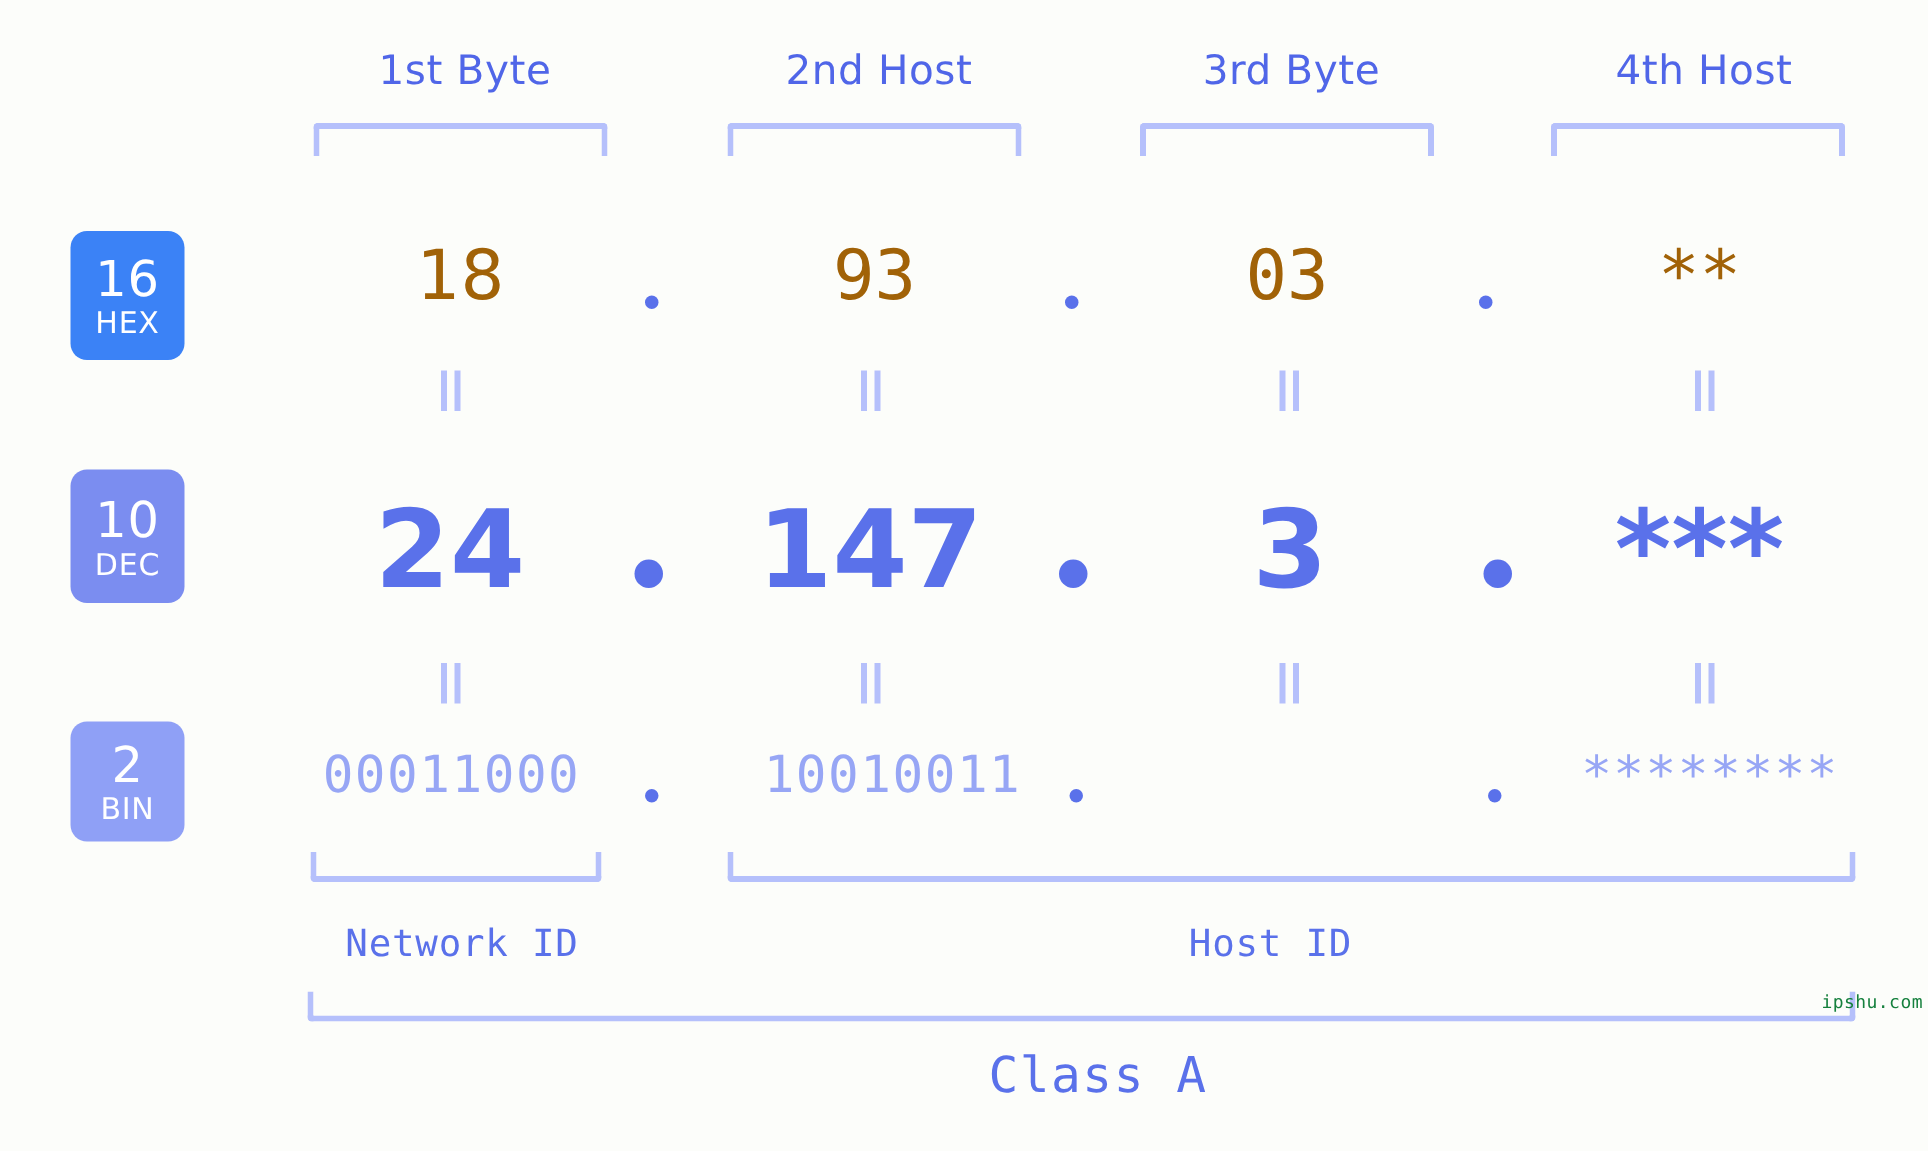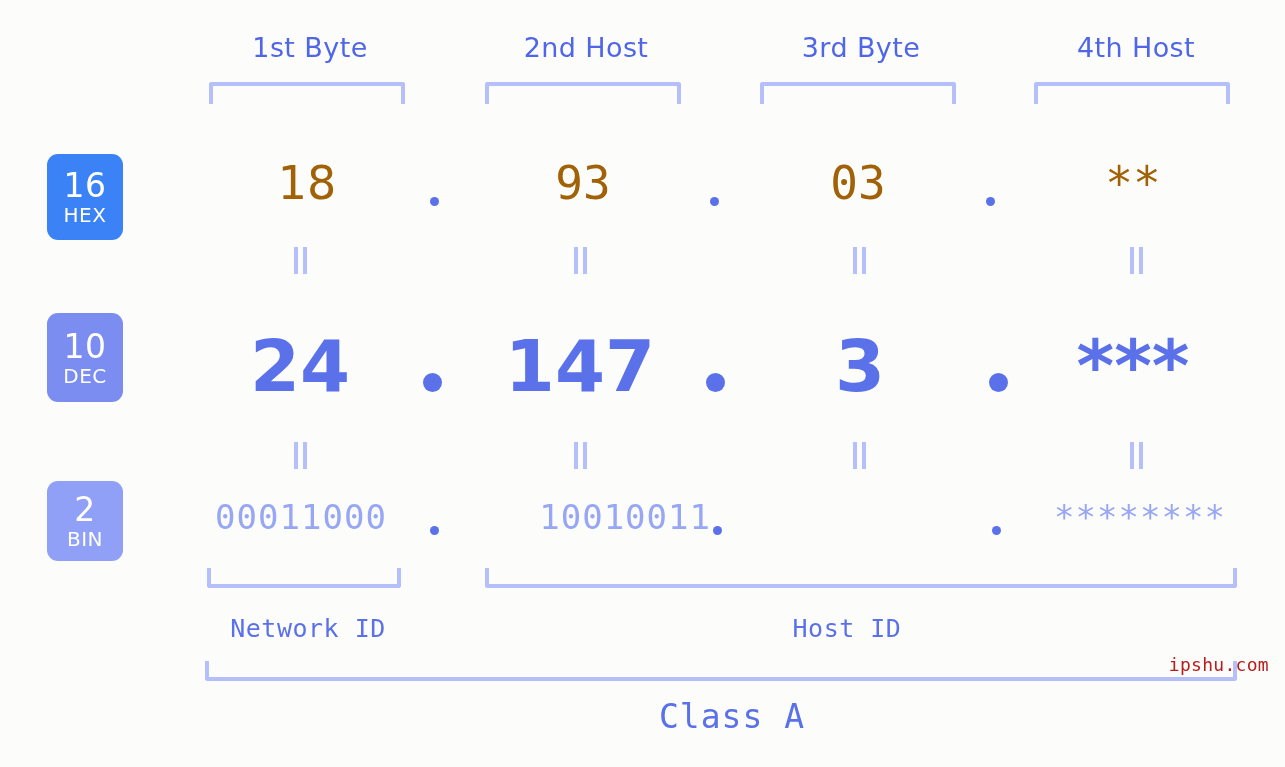--- a/index.html
+++ b/index.html
@@ -166,25 +166,25 @@
     font-size: 33px;
     color: #5a71ea;
     text-align: center;
     white-space: nowrap;
     letter-spacing: 1px;
   }
 
   
   #watermark {
     position: absolute;
-    right: 16px;
+    right: 3px;
     bottom: 14px;
     font-family: "DejaVu Sans Mono", monospace;
-    font-size: 18px;
-    color: #b91c1c;
+    font-size: 12px;
+    color: #15803d;
     letter-spacing: 0.3px;
   }
 </style>
 </head>
 <body>
 
 <div id="stage">
 
   <div class="byte-label" style="left:180px;">1st Byte</div>
   <div class="byte-label" style="left:456px;">2nd Host</div>
@@ -255,21 +255,21 @@
   <div class="eq" style="left:853px; top:442px;">
       <i></i>
       <i></i>
     </div>
   <div class="eq" style="left:1130px;top:442px;">
       <i></i>
       <i></i>
     </div>
 
   <div class="cell bin-val" style="left:171px;  width:260px;">00011000</div>
-  <div class="cell bin-val" style="left:451px;  width:260px;text-align:right;">10010011</div>
+  <div class="cell bin-val" style="left:465px;  width:260px;">10010011</div>
   <div class="cell bin-val" style="left:1010px; width:260px;">********</div>
 
   <div class="dot dot-sm" style="left:430px; top:526px;"></div>
   <div class="dot dot-sm" style="left:713px; top:526px;"></div>
   <div class="dot dot-sm" style="left:992px; top:526px;"></div>
 
   <div class="bracket-up" style="left:207px; top:568px; width:194px;"></div>
   <div class="bracket-up" style="left:485px; top:568px; width:752px;"></div>
 
   <div class="sect-label" style="left:731px; top:614px; width:232px;">Host ID</div>

